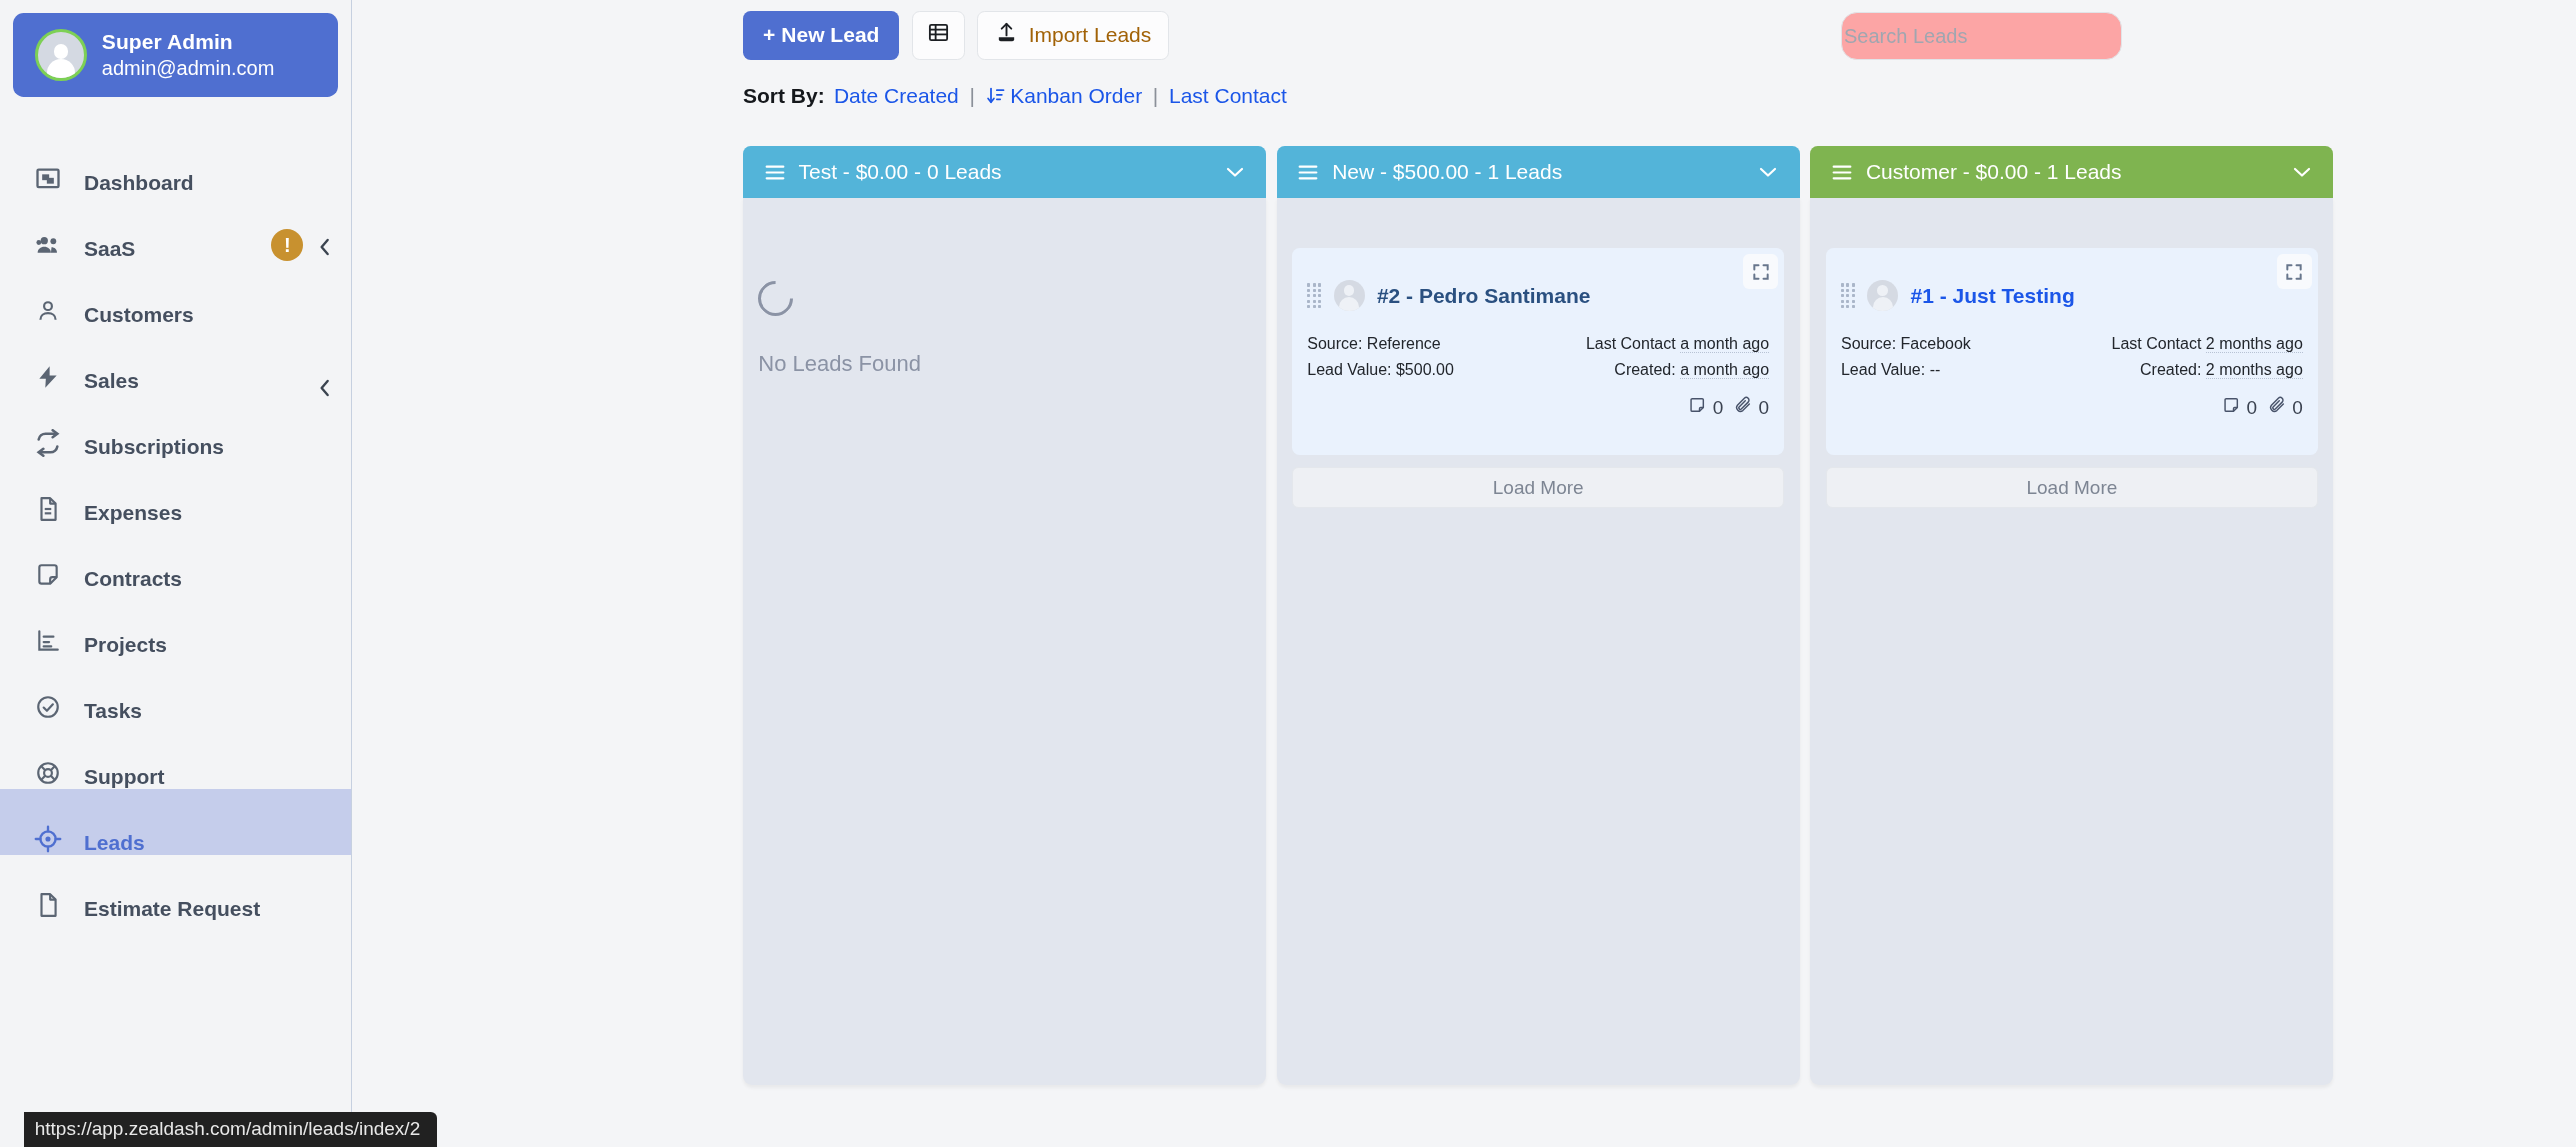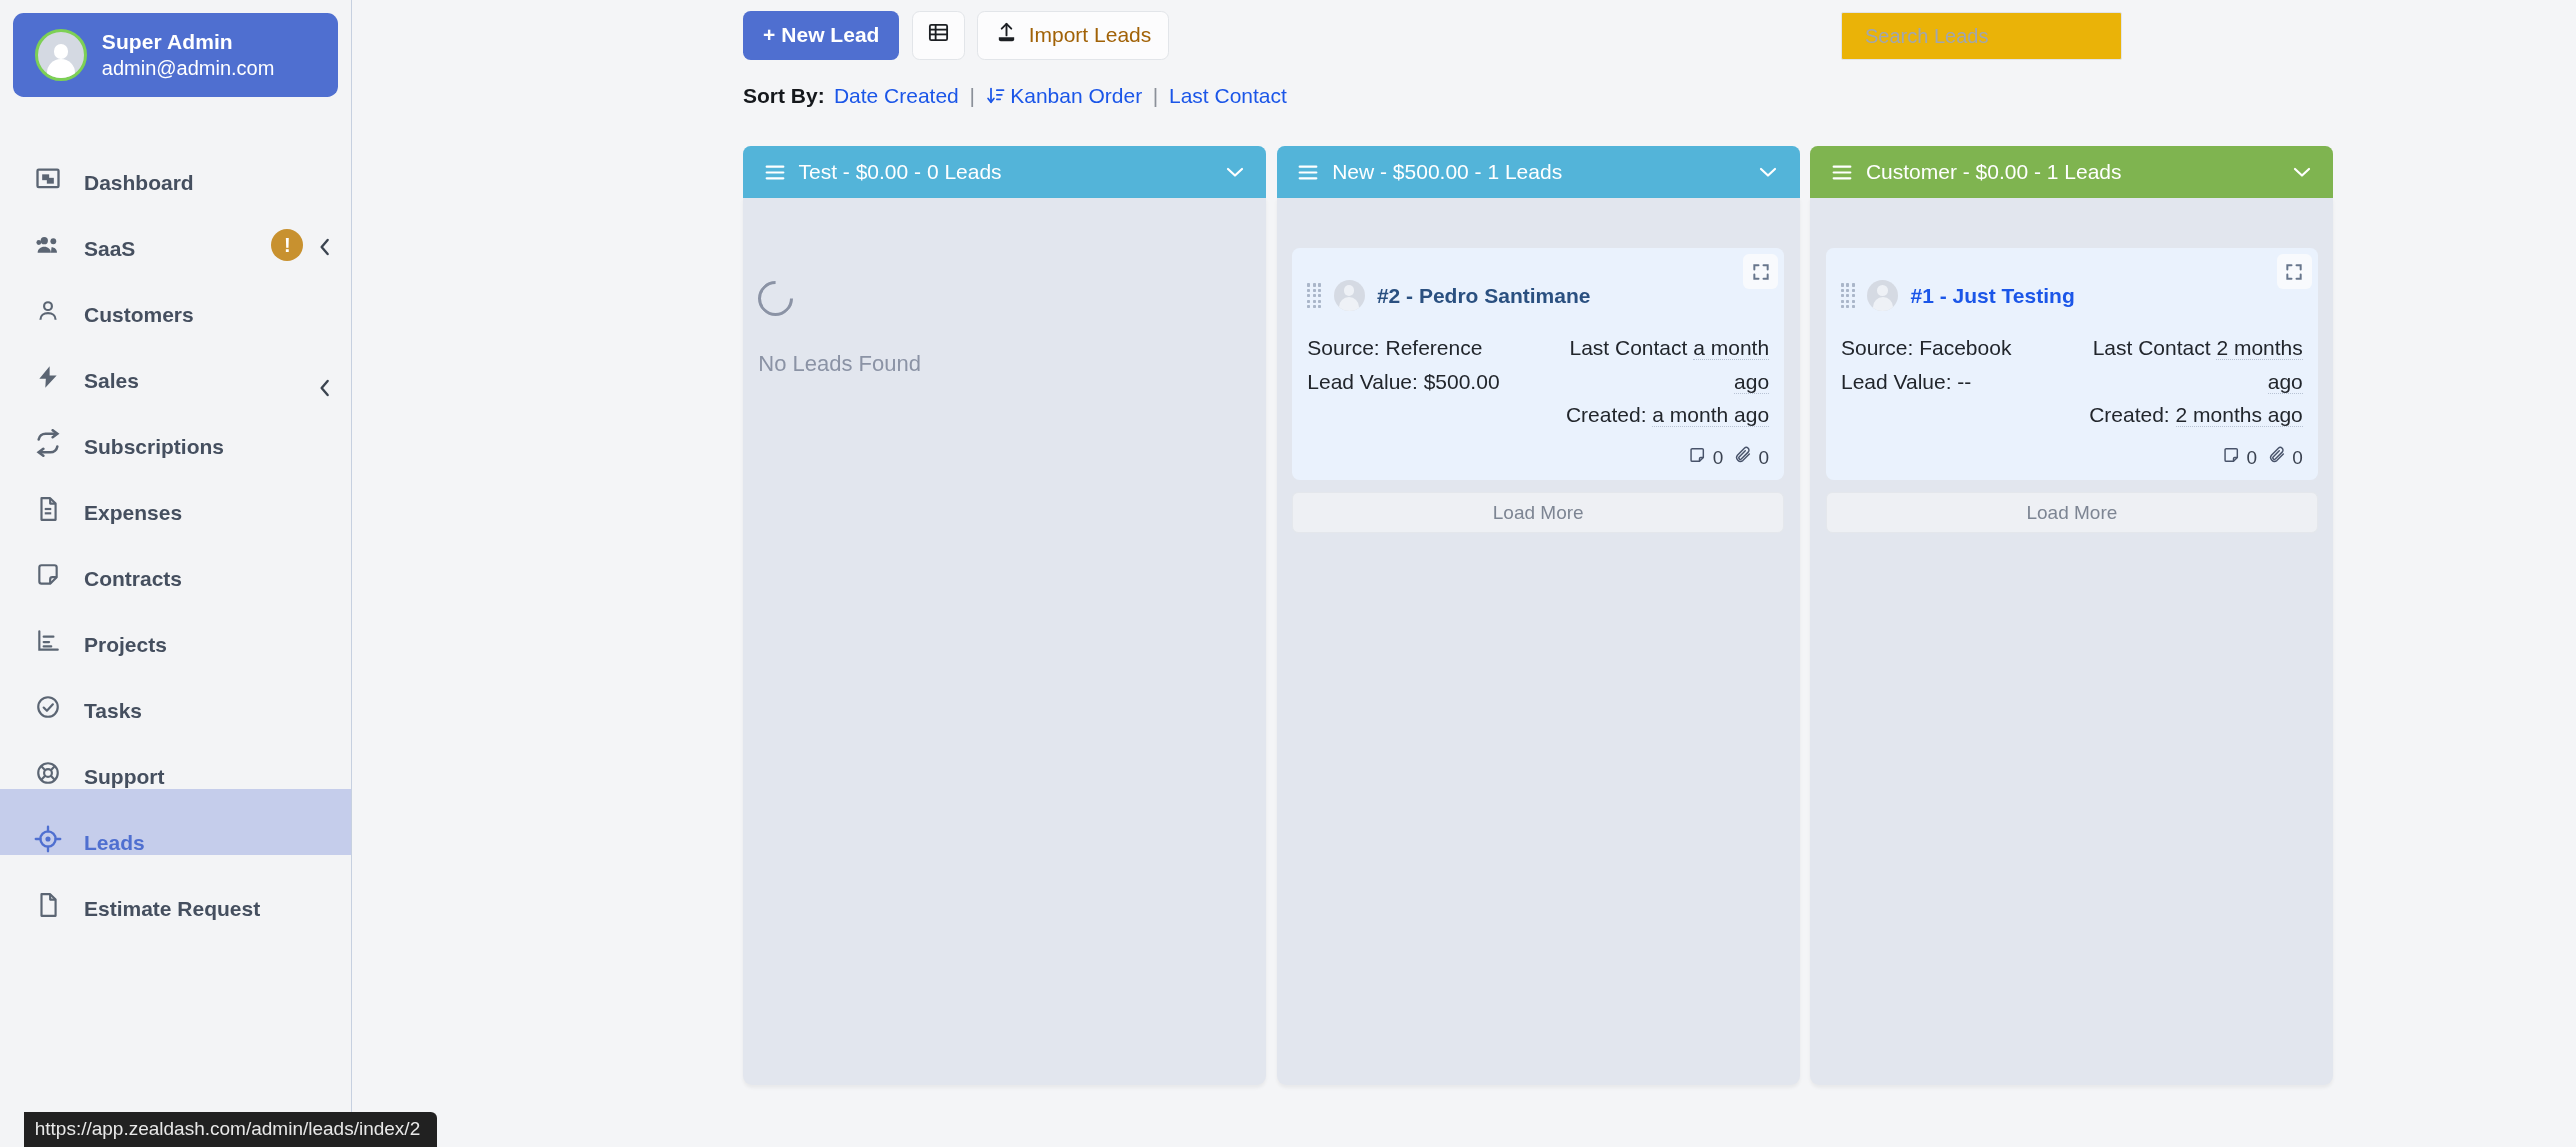--- a/index.html
+++ b/index.html
@@ -95,22 +95,22 @@
     position: absolute; left: 391px; top: 84px;
     font-size: 21px; color: #15181c; display: flex; align-items: center; gap: 0;
   }
   .sortbar .lbl { font-weight: bold; margin-right: 9.2px; }
   .sortbar a { color: #1b56e8; text-decoration: none; cursor: pointer; }
   .sortbar .sep { color: #8b9099; margin: 0 10.7px; }
   .sortbar .sort-ico { display: inline-flex; vertical-align: middle; margin-right: 4.6px; }
 
   .search-wrap { position: absolute; right: 61px; top: 12.3px; }
   .search-input {
-    width: 281px; height: 48px; border: 1.5px solid #e1e4e8; border-radius: 2px;
-    background: #eab308; padding: 0 23px; font-size: 20px; color: #4a5059;
+    width: 281px; height: 48px; border: 1.5px solid #e1e4e8; border-radius: 16px;
+    background: #fca5a5; padding: 0 2px; font-size: 20px; color: #4a5059;
     font-family: "Liberation Sans", sans-serif; outline: none;
   }
   .search-input::placeholder { color: #a0a6b0; }
 
   
   .board { position: absolute; left: 391px; top: 146px; display: flex; gap: 10.7px; }
   .column { width: 523px; display: flex; flex-direction: column; }
   .col-header {
     height: 52px; border-radius: 7.7px 7.7px 0 0;
     display: flex; align-items: center; padding: 0 21.5px;
@@ -162,21 +162,21 @@
     width: 10.7px; height: 10.7px; border-radius: 50%; background: #eef1f6;
   }
   .card-avatar::after {
     content: ""; position: absolute; left: 5.4px; top: 17px;
     width: 20px; height: 17px; border-radius: 10px 10px 0 0; background: #eef1f6;
   }
   .card-title { font-size: 21px; font-weight: bold; text-decoration: none; cursor: pointer; }
   .card-title.navy { color: #2a5080; }
   .card-title.blue { color: #1b56e8; }
 
-  .card-body { display: flex; margin-top: 20px; font-size: 21px; color: #22262c; }
+  .card-body { display: flex; margin-top: 20px; font-size: 16px; color: #22262c; }
   .card-col-left { flex: 1 1 48%; line-height: 1.6; padding-right: 7.7px; }
   .card-col-right { flex: 1 1 52%; line-height: 1.6; text-align: right; }
   .dotline { border-bottom: 1.5px dotted #b8c3d4; display: inline; }
   .card-meta { display: flex; justify-content: flex-end; align-items: center; gap: 10.7px; margin-top: 14px; font-size: 19px; color: #3a4250; }
   .meta-pair { display: flex; align-items: center; gap: 6.1px; }
 
   .load-more {
     margin-top: 12.3px; width: 100%; height: 41px;
     background: #eef0f4; border: 1.5px solid #e4e7ec; border-radius: 6.1px;
     color: #7d8593; font-size: 19px; font-family: "Liberation Sans", sans-serif;

